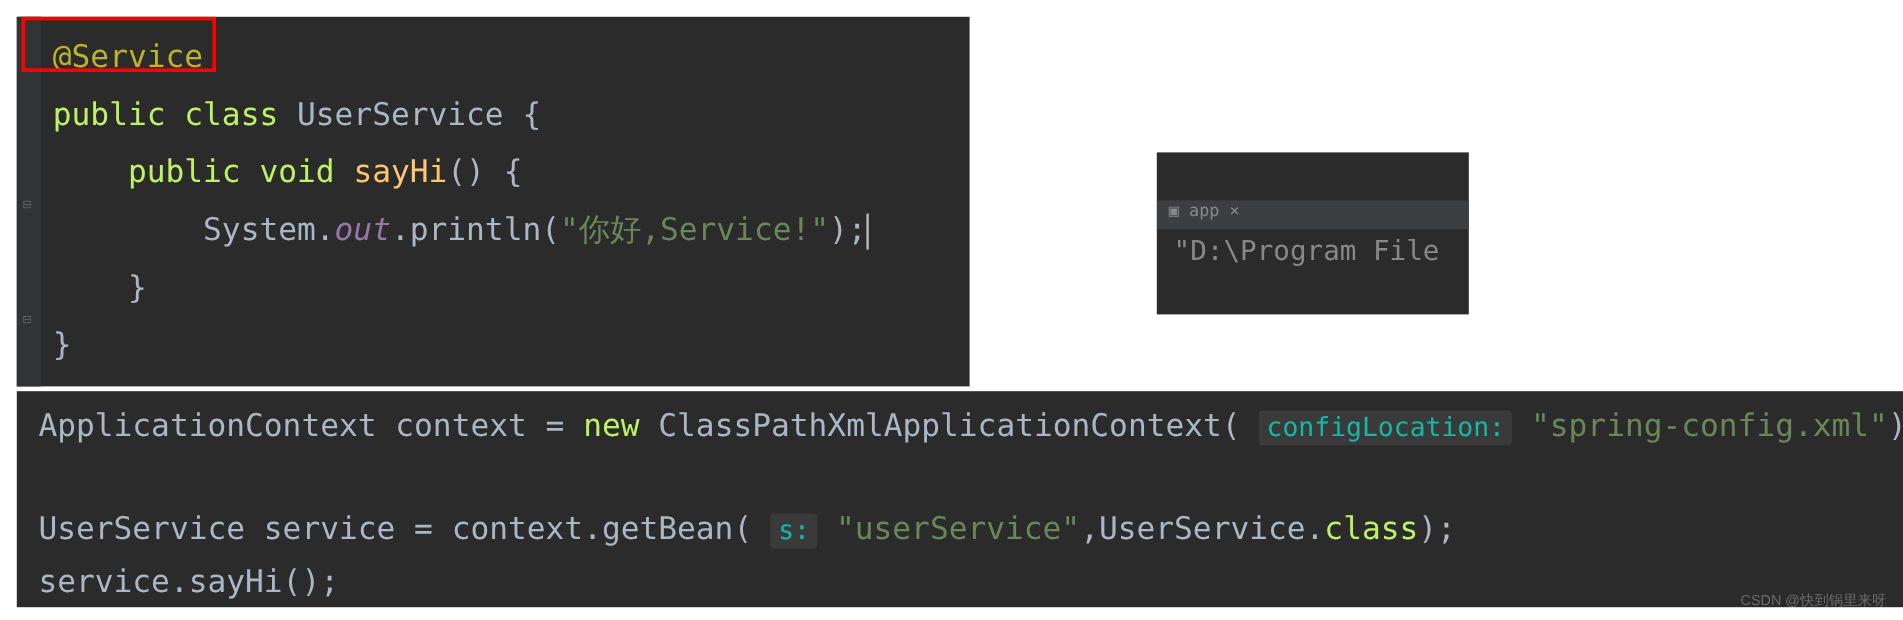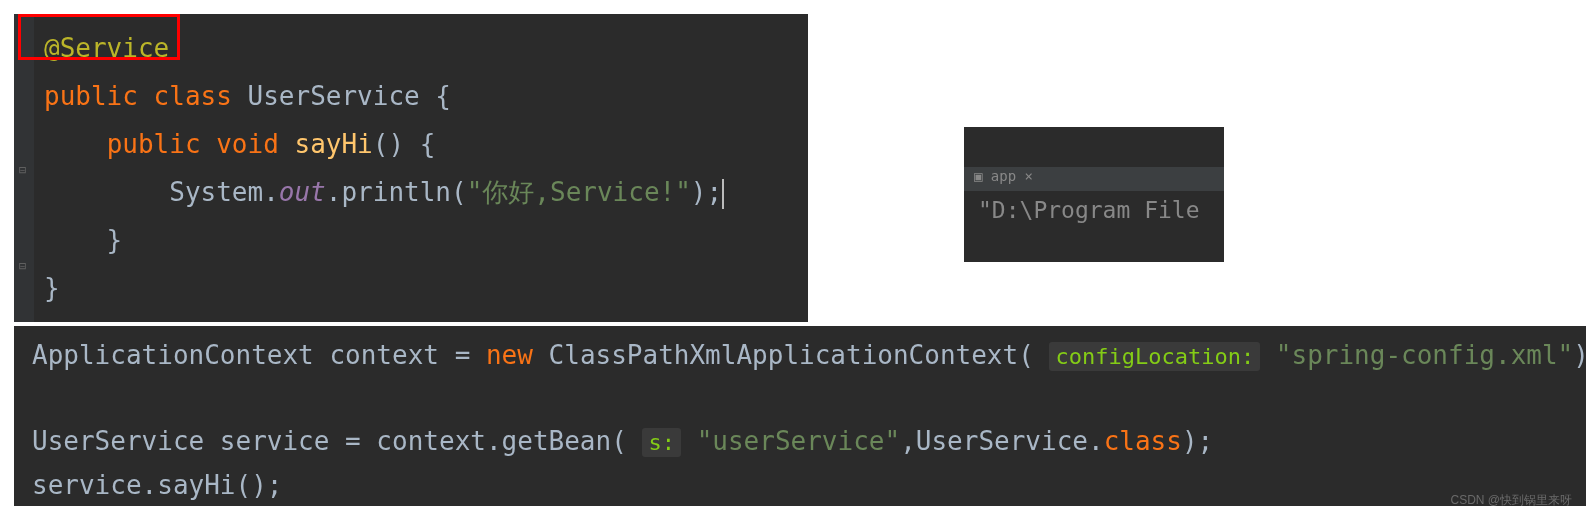--- a/index.html
+++ b/index.html
@@ -53,21 +53,21 @@
       width: 162px;
       height: 46px;
       border: 3px solid #ff0000;
       pointer-events: none;
     }
     .annotation {
       color: #bbb529;
       margin-top: 14px;
     }
     .keyword {
-      color: #f97316;
+      color: #bef264;
       margin-top: 16px;
     }
     .identifier {
       color: #a9b7c6;
     }
     .static-field {
       color: #9876aa;
       font-style: italic;
     }
     .string {
@@ -116,21 +116,21 @@
       line-height: 42px;
       padding: 8px 0;
     }
     .code-line-2 {
       padding-left: 18px;
       white-space: pre;
       color: #a9b7c6;
     }
     .param-hint {
       background: #3a3a3a;
-      color: #84cc16;
+      color: #14b8a6;
       font-size: 22px;
       padding: 2px 6px;
       border-radius: 3px;
       text-align: center;
     }
     .watermark {
       position: absolute;
       bottom: 8px;
       right: 14px;
       color: #6a6a6a;

